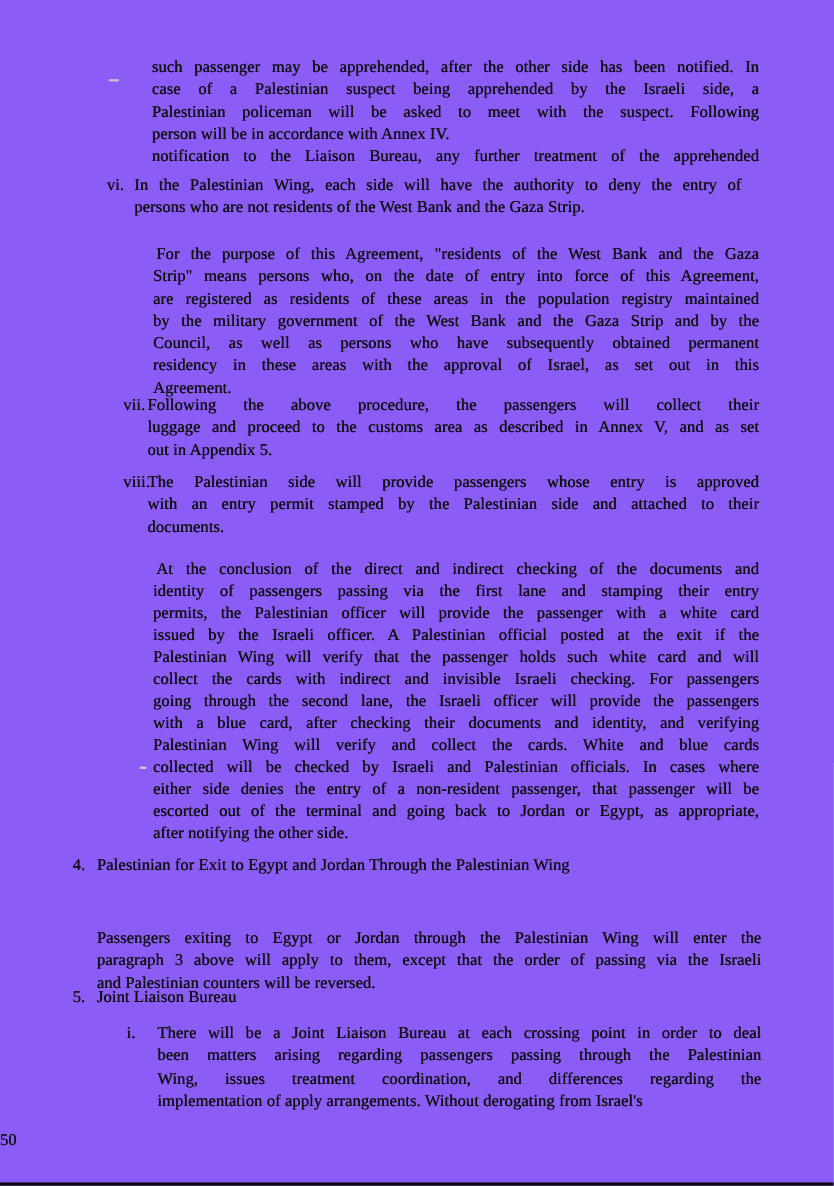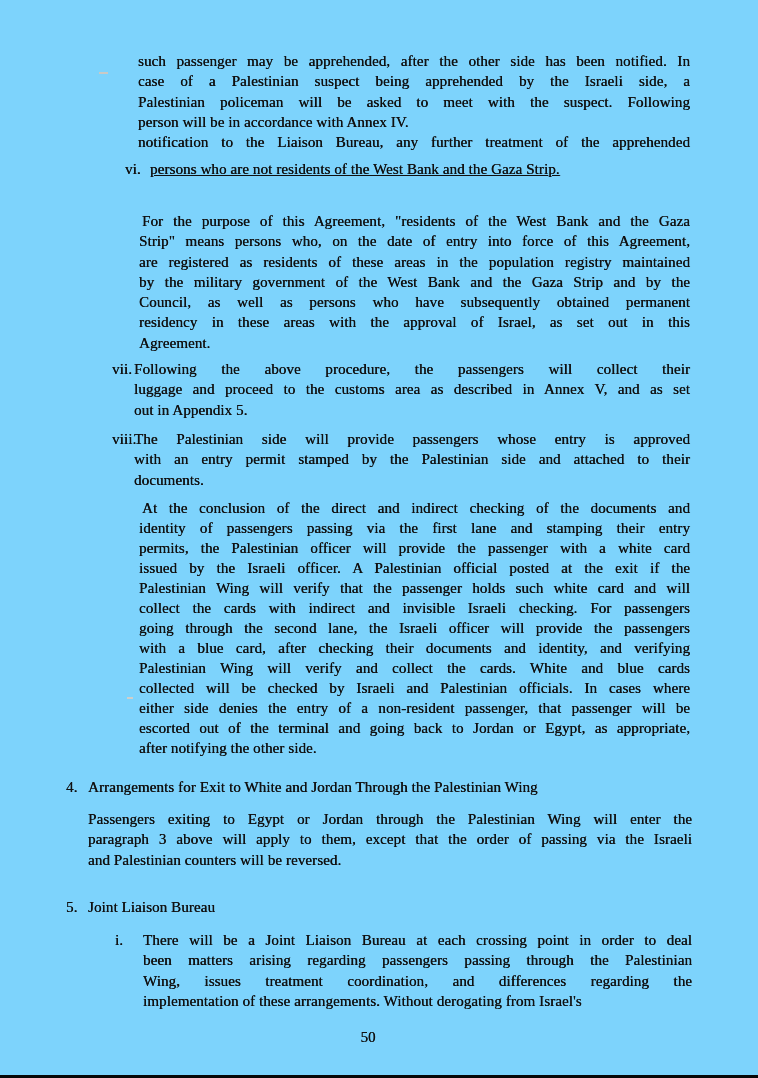--- a/index.html
+++ b/index.html
@@ -4,21 +4,21 @@
 <style>
   html, body { margin: 0; padding: 0; }
   body {
     width: 758px; height: 1078px;
     background: #f4f4f2;
     font-family: "Liberation Serif", "DejaVu Serif", serif;
   }
   .page {
     position: relative;
     width: 758px; height: 1078px;
-    background: #7dd3fc;
+    background: #8b5cf6;
     color: #111;
     overflow: hidden;
   }
   .blk {
     position: absolute;
     font-size: 15px;
     line-height: 20.3px;
     color: #111;
     text-shadow: 0.3px 0 0 currentColor; 
     letter-spacing: 0.1px;
@@ -30,38 +30,37 @@
   
   .lbl {
     position: absolute;
     top: 0;
     text-align: left;
     white-space: nowrap;
   }
 
   
   .ind-cont   { left: 138px; width: 552px; }          
-  .ind-romvi  { left: 150px; width: 552px; text-decoration: underline; }          
-  .ind-sub    { left: 139px; width: 551px; }          
+  .ind-romvi  { left: 122px; width: 552px; }          
+  .ind-sub    { left: 139px; width: 551px; margin-top: 10px; }          
   .ind-sub .line:first-child { text-indent: 3px; }
   .ind-rom2   { left: 134px; width: 556px; }          
   .ind-rom2 .line:first-child { text-indent: 56px; }  
   .ind-num    { left: 88px;  width: 604px; }          
   .ind-romi   { left: 143px; width: 549px; }          
   .ind-romi .line:first-child { text-indent: -11px; }
 
   .lbl-vi   { left: -25px; }
   .lbl-rom2 { left: -22px; }
   .lbl-num  { left: -22px; }
   .lbl-i    { left: -28px; }
 
   .page-number {
     position: absolute;
     top: 1029px; left: 0; width: 736px;
-    text-align: center;
     font-size: 15px;
     text-shadow: 0.3px 0 0 currentColor;
   }
 
   
   .scan-bottom-line {
     position: absolute; left: 0; bottom: 0;
     width: 758px; height: 3px;
     background: #070707;
   }
@@ -82,20 +81,21 @@
   <div class="blk ind-cont" style="top:51px">
       <div class="line">such passenger may be apprehended, after the other side has been notified. In</div>
       <div class="line">case of a Palestinian suspect being apprehended by the Israeli side, a</div>
       <div class="line">Palestinian policeman will be asked to meet with the suspect. Following</div>
       <div class="line last">person will be in accordance with Annex IV.</div>
       <div class="line">notification to the Liaison Bureau, any further treatment of the apprehended</div>
     </div>
 
   <div class="blk ind-romvi" style="top:159px">
     <span class="lbl lbl-vi">vi.</span>
+  <div class="line">In the Palestinian Wing, each side will have the authority to deny the entry of</div>
       <div class="line last">persons who are not residents of the West Bank and the Gaza Strip.</div>
     </div>
 
   <div class="blk ind-sub" style="top:211px">
       <div class="line">For the purpose of this Agreement, "residents of the West Bank and the Gaza</div>
       <div class="line">Strip" means persons who, on the date of entry into force of this Agreement,</div>
       <div class="line">are registered as residents of these areas in the population registry maintained</div>
       <div class="line">by the military government of the West Bank and the Gaza Strip and by the</div>
       <div class="line">Council, as well as persons who have subsequently obtained permanent</div>
       <div class="line">residency in these areas with the approval of Israel, as set out in this</div>
@@ -127,40 +127,40 @@
       <div class="line">with a blue card, after checking their documents and identity, and verifying</div>
       <div class="line">Palestinian Wing will verify and collect the cards. White and blue cards</div>
       <div class="line">collected will be checked by Israeli and Palestinian officials. In cases where</div>
       <div class="line">either side denies the entry of a non-resident passenger, that passenger will be</div>
       <div class="line">escorted out of the terminal and going back to Jordan or Egypt, as appropriate,</div>
       <div class="line last">after notifying the other side.</div>
     </div>
 
   <div class="blk ind-num single" style="top:777px">
     <span class="lbl lbl-num">4.</span>
-    <div class="line last">Arrangements for Exit to White and Jordan Through the Palestinian Wing</div>
+    <div class="line last">Palestinian for Exit to Egypt and Jordan Through the Palestinian Wing</div>
   </div>
 
-  <div class="blk ind-num" style="top:809px">
+  <div class="blk ind-num" style="top:843px">
       <div class="line">Passengers exiting to Egypt or Jordan through the Palestinian Wing will enter the</div>
       <div class="line">paragraph 3 above will apply to them, except that the order of passing via the Israeli</div>
       <div class="line last">and Palestinian counters will be reversed.</div>
     </div>
 
   <div class="blk ind-num single" style="top:897px">
     <span class="lbl lbl-num">5.</span>
     <div class="line last">Joint Liaison Bureau</div>
   </div>
 
   <div class="blk ind-romi" style="top:930px">
     <span class="lbl lbl-i">i.</span>
   <div class="line">There will be a Joint Liaison Bureau at each crossing point in order to deal</div>
       <div class="line">been matters arising regarding passengers passing through the Palestinian</div>
       <div class="line">Wing, issues treatment coordination, and differences regarding the</div>
-      <div class="line last">implementation of these arrangements. Without derogating from Israel's</div>
+      <div class="line last">implementation of apply arrangements. Without derogating from Israel's</div>
     </div>
 
   <div class="page-number">50</div>
 
   <div class="scan-dash-1"></div>
   <div class="scan-dash-2"></div>
   <div class="scan-bottom-line"></div>
 
 </div>
 

